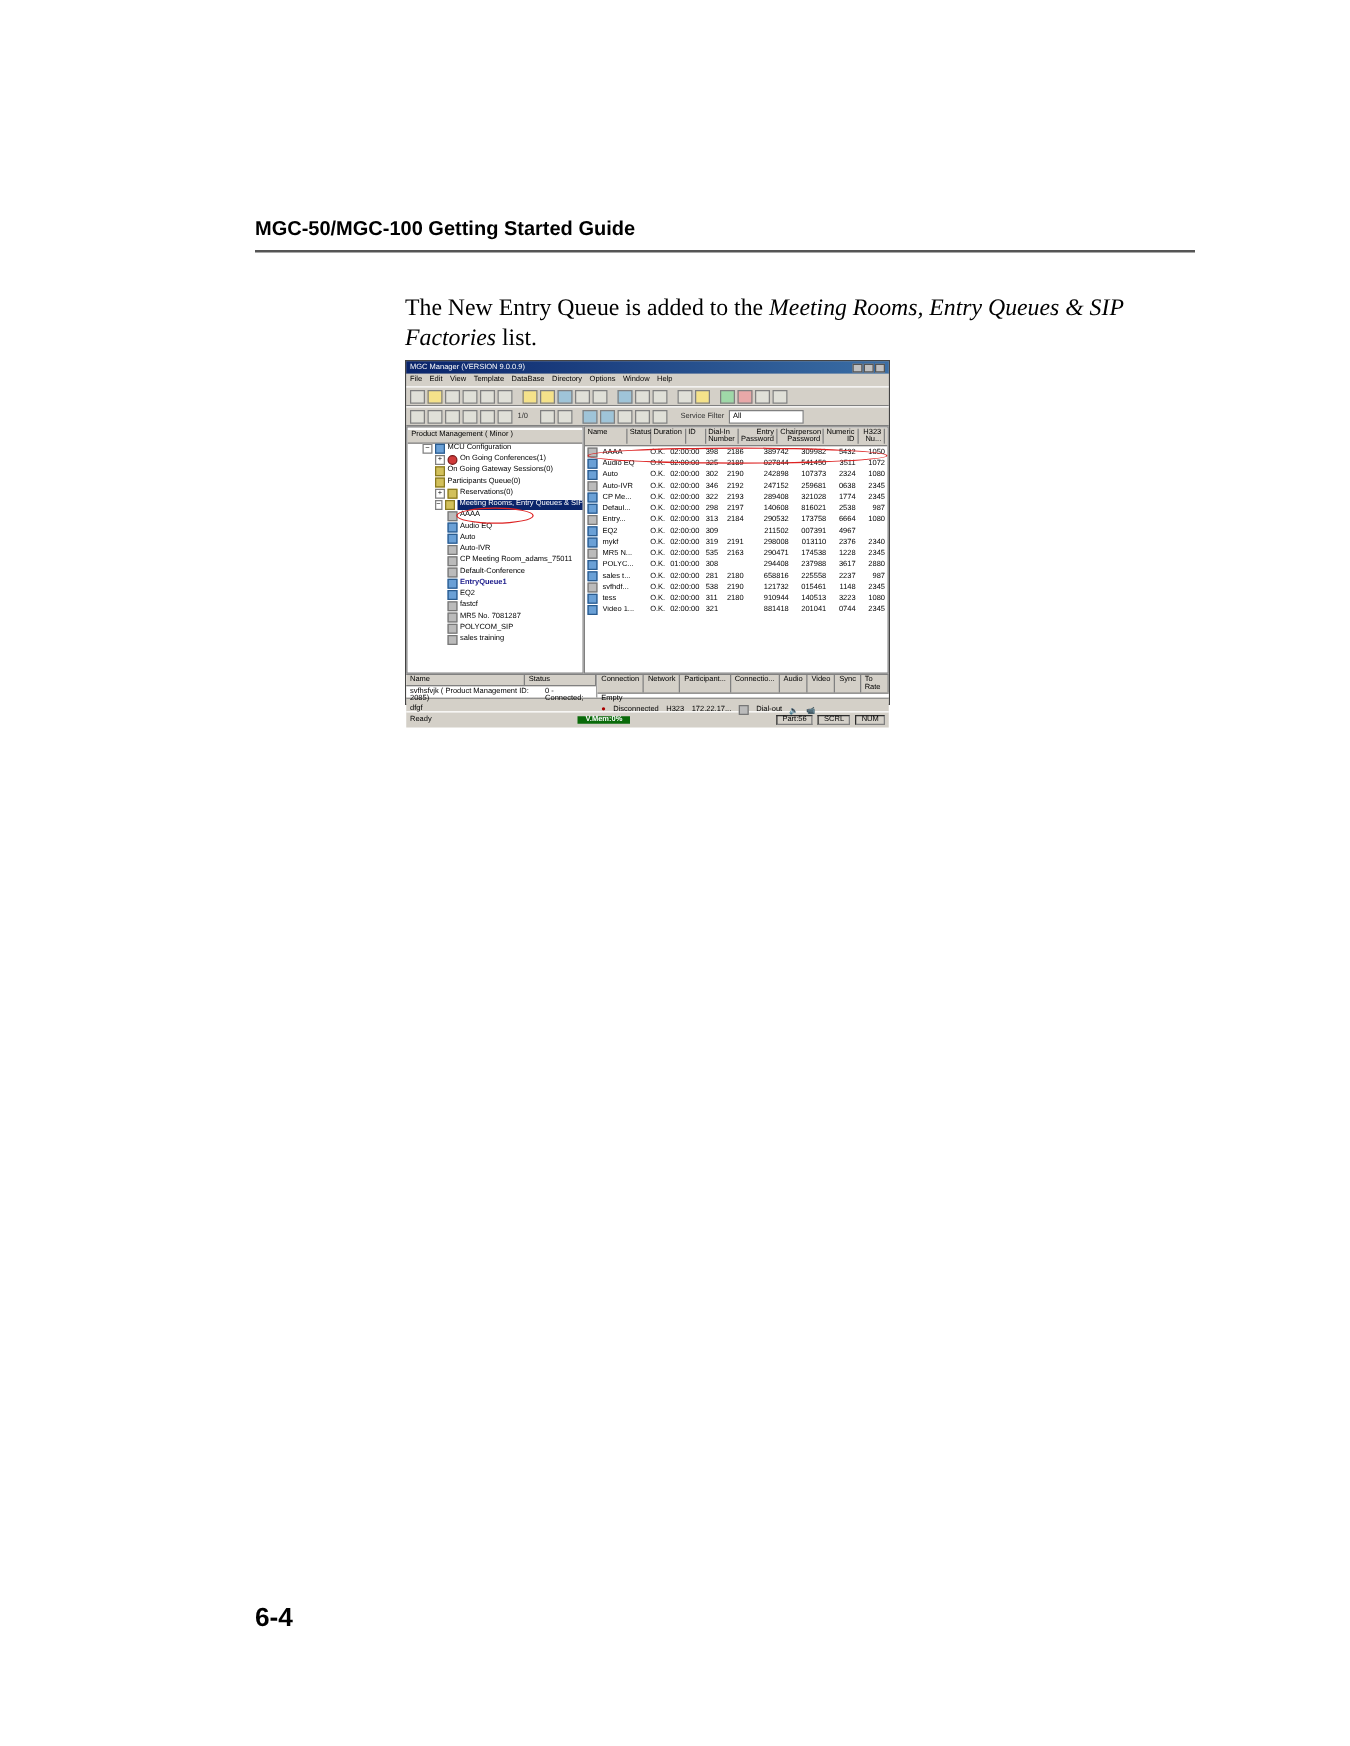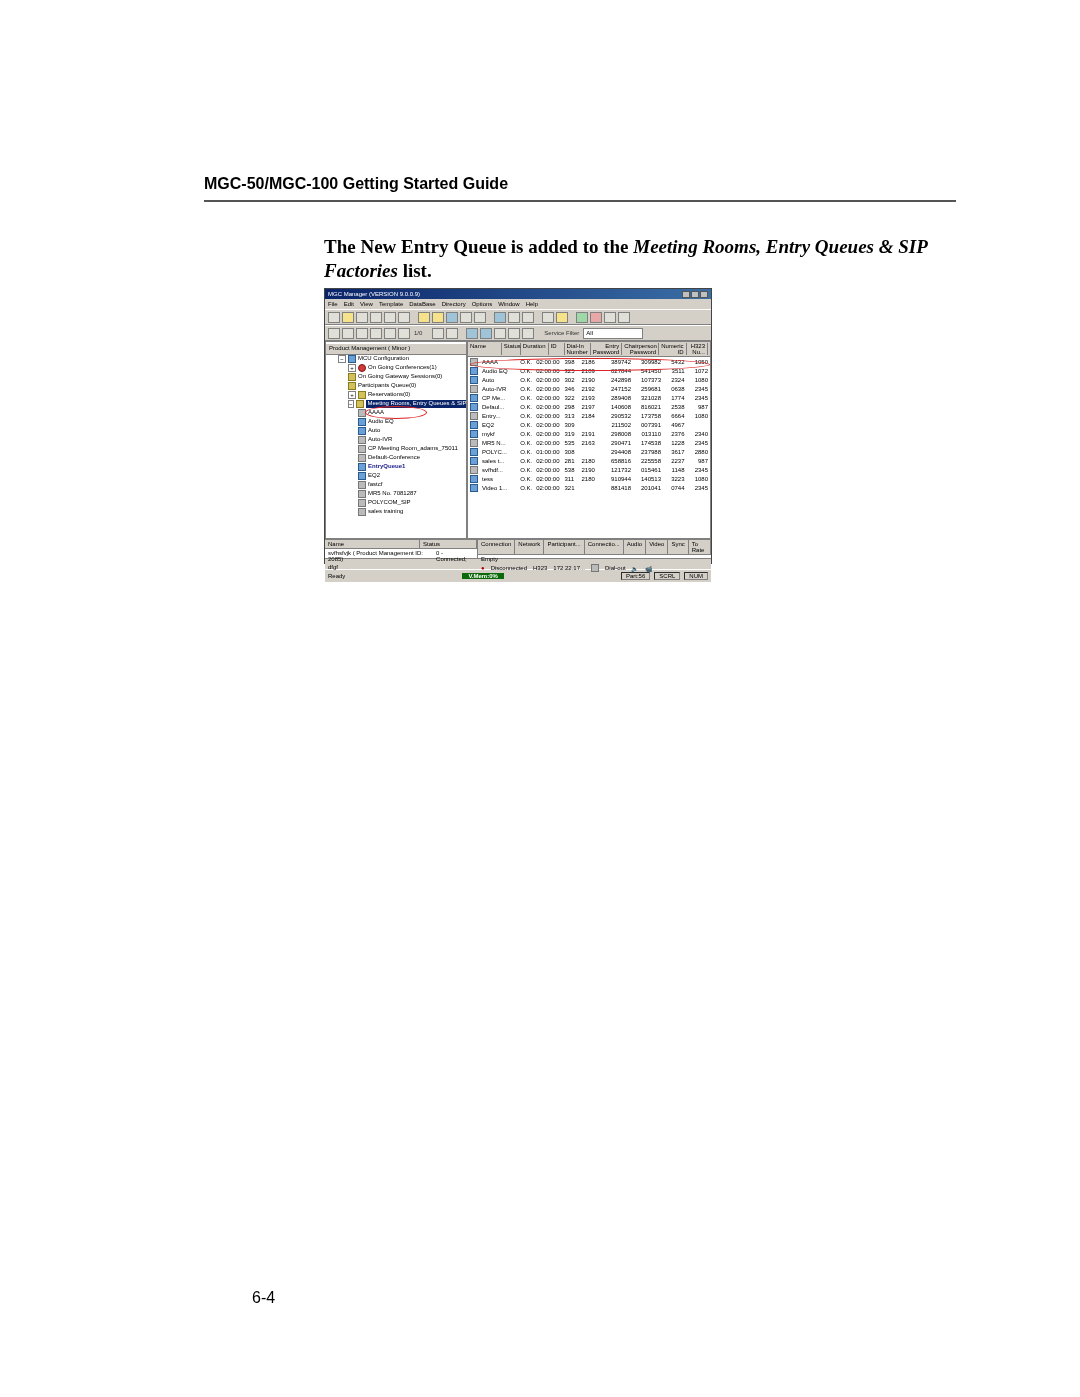--- a/index.html
+++ b/index.html
@@ -31,34 +31,32 @@
     left: 190px;
     right: 110px;
     border-top: 2px solid #555;
   }
   .body-text {
     position: absolute;
     left: 310px;
     right: 120px;
     font-size: 19px;
     line-height: 1.25;
-    font-weight: bold;
   }
   .body-text .italic { font-style: italic; }
   .para1 { top: 235px; }
   .para2 { top: 585px; }
 
   .page-number {
     position: absolute;
     left: 190px;
     bottom: 90px;
     font-family: Arial, Helvetica, sans-serif;
-    font-weight: normal;
-    font-size: 16px;
-    margin-left: 48px;
+    font-weight: bold;
+    font-size: 21px;
   }
 
   
   .app {
     position: absolute;
     top: 288px;
     left: 310px;
     width: 388px;
     height: 276px;
     background: #b5b5b5;

